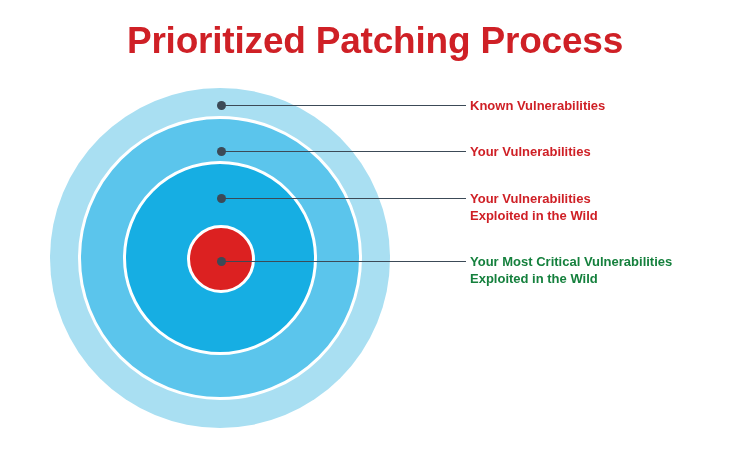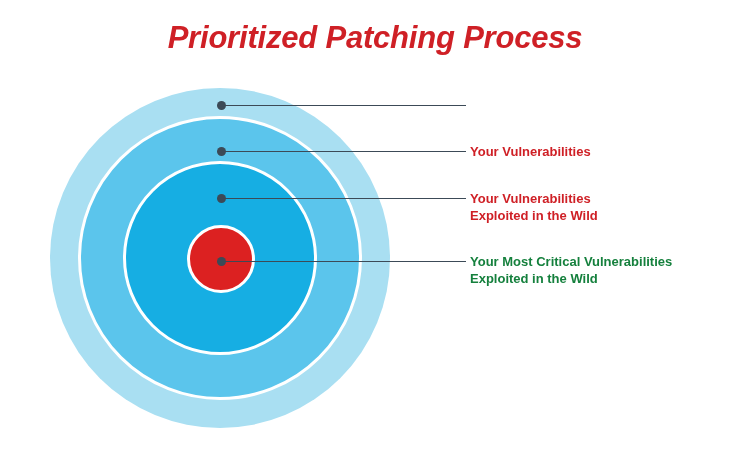--- a/index.html
+++ b/index.html
@@ -21,26 +21,25 @@
     height: 451px;
   }
 
   
   #title {
     position: absolute;
     left: 0;
     top: 20px;
     width: 750px;
     text-align: center;
-    font-size: 31px;
+    font-size: 37px;
     font-weight: bold;
     letter-spacing: -0.2px;
     color: #cf2026;
     white-space: nowrap;
-    font-style: italic;
   }
 
   
   #target {
     position: absolute;
     left: 50px;
     top: 88px;
     width: 340px;
     height: 340px;
   }
@@ -103,20 +102,23 @@
 
   <div id="target">
     <div class="ring ring-1" style="background: rgb(169, 223, 242);"></div>
     <div class="ring ring-2" style="background: rgb(91, 197, 236); border-color: rgb(255, 255, 255);"></div>
     <div class="ring ring-3" style="background: rgb(22, 174, 227); border-color: rgb(255, 255, 255);"></div>
     <div class="ring ring-4" style="background: rgb(220, 33, 33); border-color: rgb(255, 255, 255);"></div>
   </div>
 
   <div class="callout-line" id="cl0" style="left: 221px; top: 105px; width: 245px; background: rgb(60, 74, 87);"></div>
   <div class="callout-dot" id="cd0" style="left: 221px; top: 105px; background: rgb(60, 74, 87);"></div>
+  <div class="callout-label" id="ct0" style="left: 470px; top: 97px; color: rgb(207, 32, 38);">
+    <div>Known Vulnerabilities</div>
+  </div>
 
   <div class="callout-line" id="cl1" style="left: 221px; top: 151px; width: 245px; background: rgb(60, 74, 87);"></div>
   <div class="callout-dot" id="cd1" style="left: 221px; top: 151px; background: rgb(60, 74, 87);"></div>
   <div class="callout-label" id="ct1" style="left: 470px; top: 143px; color: rgb(207, 32, 38);">
     <div>Your Vulnerabilities</div>
   </div>
 
   <div class="callout-line" id="cl2" style="left: 221px; top: 198px; width: 245px; background: rgb(60, 74, 87);"></div>
   <div class="callout-dot" id="cd2" style="left: 221px; top: 198px; background: rgb(60, 74, 87);"></div>
   <div class="callout-label" id="ct2" style="left: 470px; top: 190px; color: rgb(207, 32, 38);">

